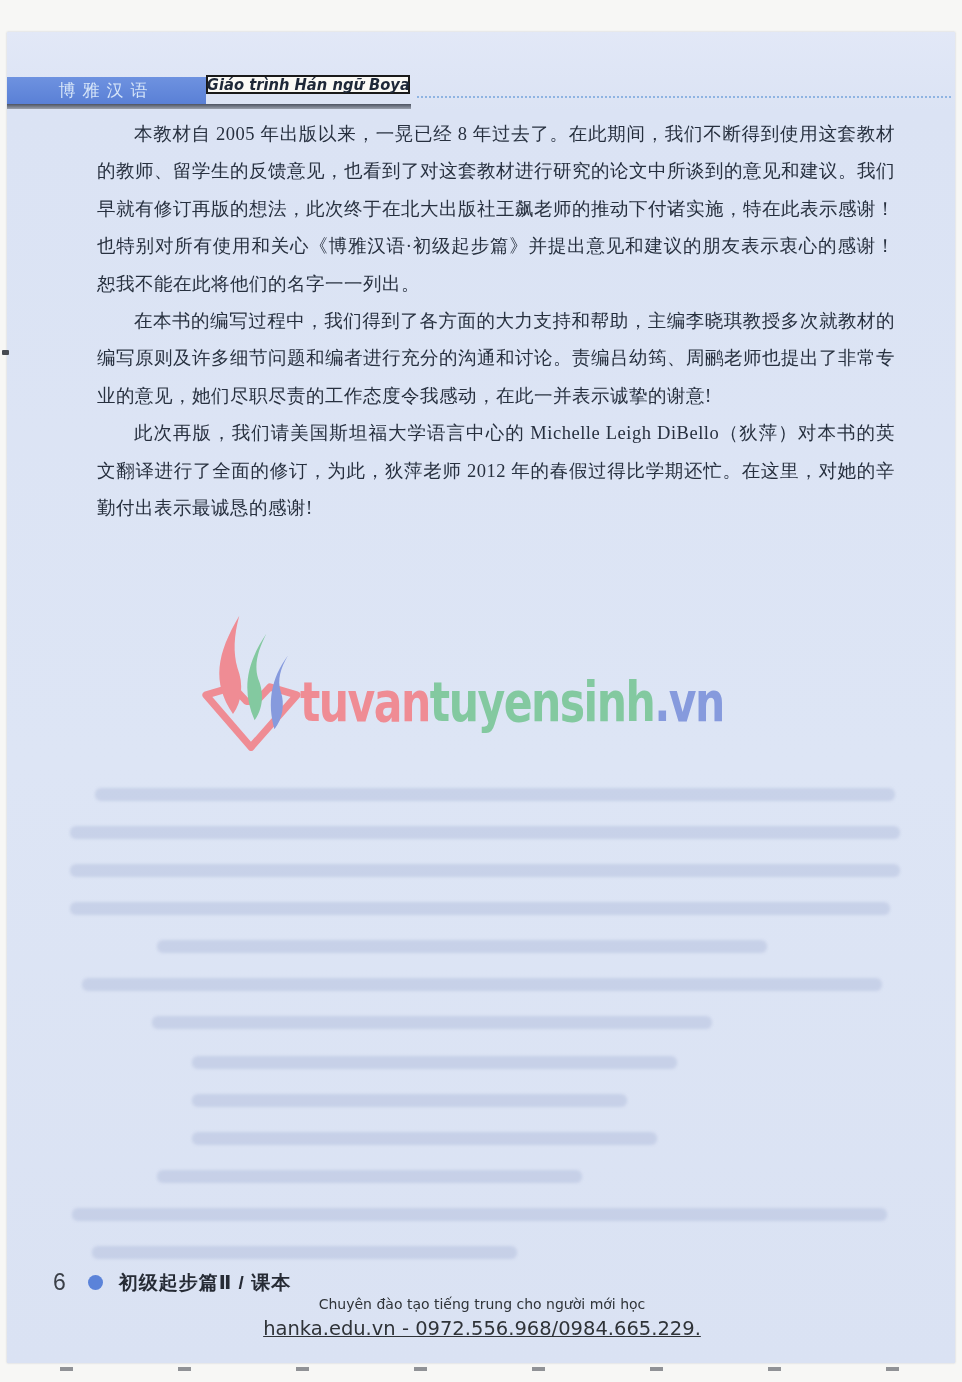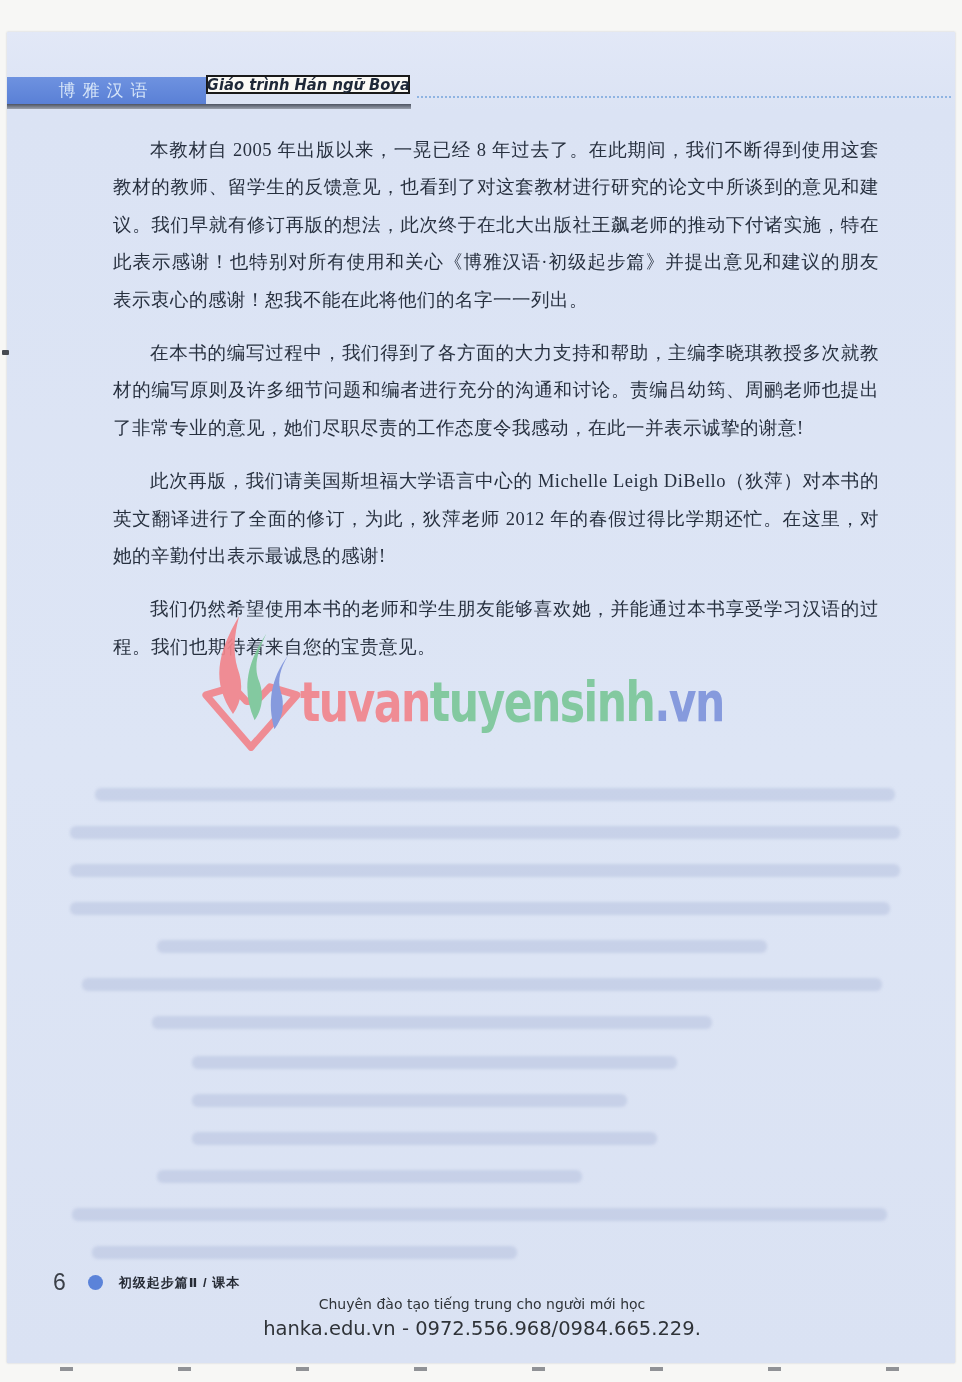--- a/index.html
+++ b/index.html
@@ -34,21 +34,21 @@
     position:absolute;left:410px;top:64px;right:4px;height:0;
     border-top:2px dotted #8fb4e2;
   }
   
   .preface{
     position:absolute;left:90px;top:84px;width:798px;
     font-family:"Liberation Serif","DejaVu Serif",serif;
     font-size:18.5px;line-height:37.4px;color:#27303f;
     text-align:justify;letter-spacing:.5px;
   }
-  .preface p{margin:16px;text-indent:2em;}
+  .preface p{margin:0;text-indent:2em;}
   
   .signature{
     position:absolute;left:735px;top:607px;width:160px;text-align:center;
     font-family:"Liberation Serif","DejaVu Serif",serif;color:#2a3342;
   }
   .signature .author{font-size:19px;letter-spacing:6px;margin-bottom:16px;}
   .signature .date{font-size:19px;letter-spacing:1px;}
   
   .watermark{position:absolute;left:190px;top:574px;width:520px;height:160px;opacity:.93;}
   .wm-logo{position:absolute;left:0;top:0;width:108px;height:152px;}
@@ -66,28 +66,28 @@
     background:rgba(152,167,205,.30);filter:blur(1.8px);
     transform:scaleX(-1);
   }
   
   .footer-left{
     position:absolute;left:46px;top:1237px;display:flex;align-items:center;
     font-family:"Liberation Sans","DejaVu Sans",sans-serif;color:#262b35;
   }
   .footer-left .num{font-size:23px;color:#3a3f47;}
   .footer-left .dot{width:15px;height:15px;border-radius:50%;background:#5b83d9;margin:0 16px 0 22px;}
-  .footer-left .label{font-size:13px;font-weight:700;letter-spacing:1px;}
+  .footer-left .label{font-size:19px;font-weight:700;letter-spacing:1px;}
   .stamp{
     position:absolute;left:175px;top:1260px;width:600px;text-align:center;
     font-family:"DejaVu Sans","Liberation Sans",sans-serif;color:#2f3338;
   }
   .stamp .l1{font-size:21px;line-height:26px;letter-spacing:.5px;}
   .stamp .l2{font-size:14px;line-height:25px;}
-  .stamp .l3{font-size:19.5px;line-height:24px;}
+  .stamp .l3{font-size:19.5px;line-height:24px;text-decoration:underline;}
   
   .edge-speck{position:absolute;left:2px;top:350px;width:7px;height:5px;background:#474b52;border-radius:1px;}
   .bottom-dashes{
     position:absolute;left:60px;top:1367px;width:850px;height:4px;opacity:.55;
     background:repeating-linear-gradient(to right,#3c4049 0 13px,transparent 13px 118px);
     filter:blur(.4px);
   }
 </style>
 </head>
 <body>
@@ -116,21 +116,20 @@
     <div class="bleed-line" style="left:185px;top:1100px;width:465px;"></div>
     <div class="bleed-line" style="left:150px;top:1138px;width:425px;"></div>
     <div class="bleed-line" style="left:65px;top:1176px;width:815px;"></div>
     <div class="bleed-line" style="left:85px;top:1214px;width:425px;"></div>
   </div>
 
   <div class="preface">
     <p>本教材自 2005 年出版以来，一晃已经 8 年过去了。在此期间，我们不断得到使用这套教材的教师、留学生的反馈意见，也看到了对这套教材进行研究的论文中所谈到的意见和建议。我们早就有修订再版的想法，此次终于在北大出版社王飙老师的推动下付诸实施，特在此表示感谢！也特别对所有使用和关心《博雅汉语·初级起步篇》并提出意见和建议的朋友表示衷心的感谢！恕我不能在此将他们的名字一一列出。</p>
     <p>在本书的编写过程中，我们得到了各方面的大力支持和帮助，主编李晓琪教授多次就教材的编写原则及许多细节问题和编者进行充分的沟通和讨论。责编吕幼筠、周鹂老师也提出了非常专业的意见，她们尽职尽责的工作态度令我感动，在此一并表示诚挚的谢意!</p>
     <p>此次再版，我们请美国斯坦福大学语言中心的 Michelle Leigh DiBello（狄萍）对本书的英文翻译进行了全面的修订，为此，狄萍老师 2012 年的春假过得比学期还忙。在这里，对她的辛勤付出表示最诚恳的感谢!</p>
-    <p>我们仍然希望使用本书的老师和学生朋友能够喜欢她，并能通过本书享受学习汉语的过程。我们也期待着来自您的宝贵意见。</p>
   </div>
 
 
   <div class="watermark">
     <svg class="wm-logo" viewBox="0 0 120 155" xmlns="http://www.w3.org/2000/svg">
       <path d="M10 92 L40 83 L55 99 L66 99 L81 83 L111 92 L60 150 Z" fill="none" stroke="#f1868d" stroke-width="8" stroke-linejoin="round"></path>
       <path d="M47 4 C22 46 16 78 40 113 C50 100 52 80 45 62 C40 45 41 26 47 4 Z" fill="#f1868d"></path>
       <path d="M77 24 C54 58 50 88 64 120 C73 108 75 90 68 74 C63 58 68 42 77 24 Z" fill="#7dc79a"></path>
       <path d="M101 48 C82 74 78 100 86 130 C95 119 98 102 93 88 C89 75 93 62 101 48 Z" fill="#8095dc"></path>
     </svg>

